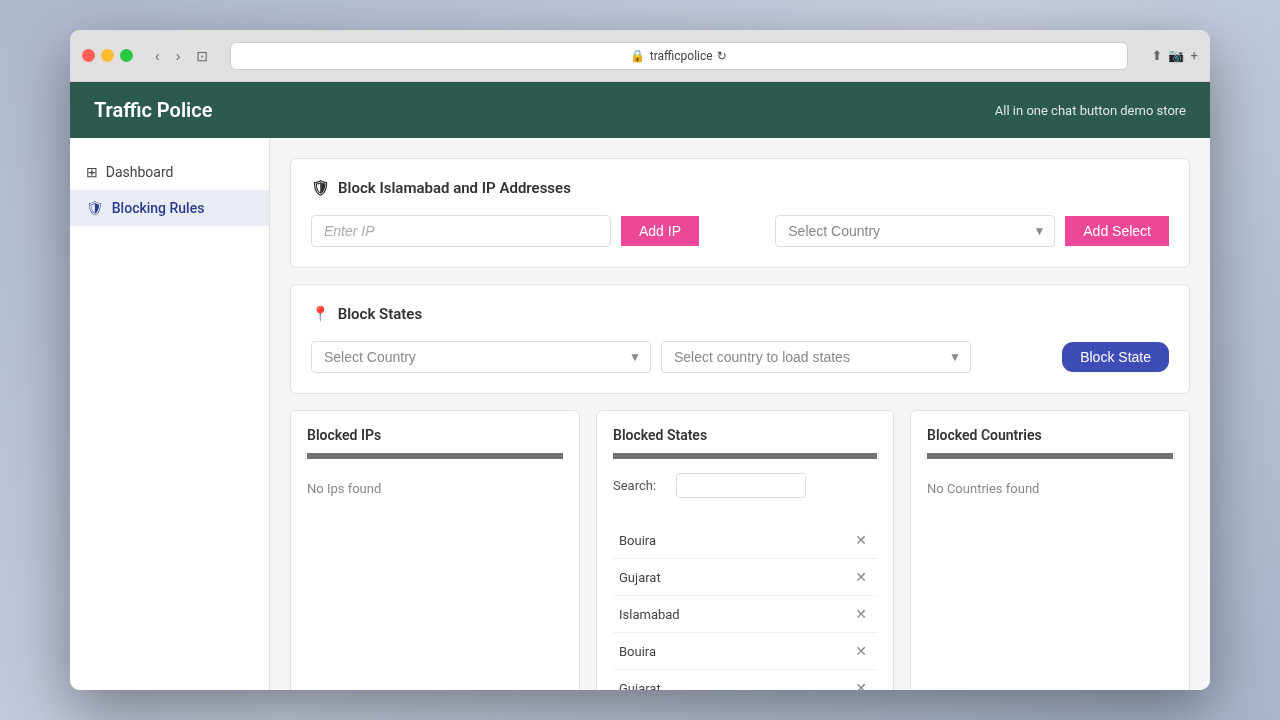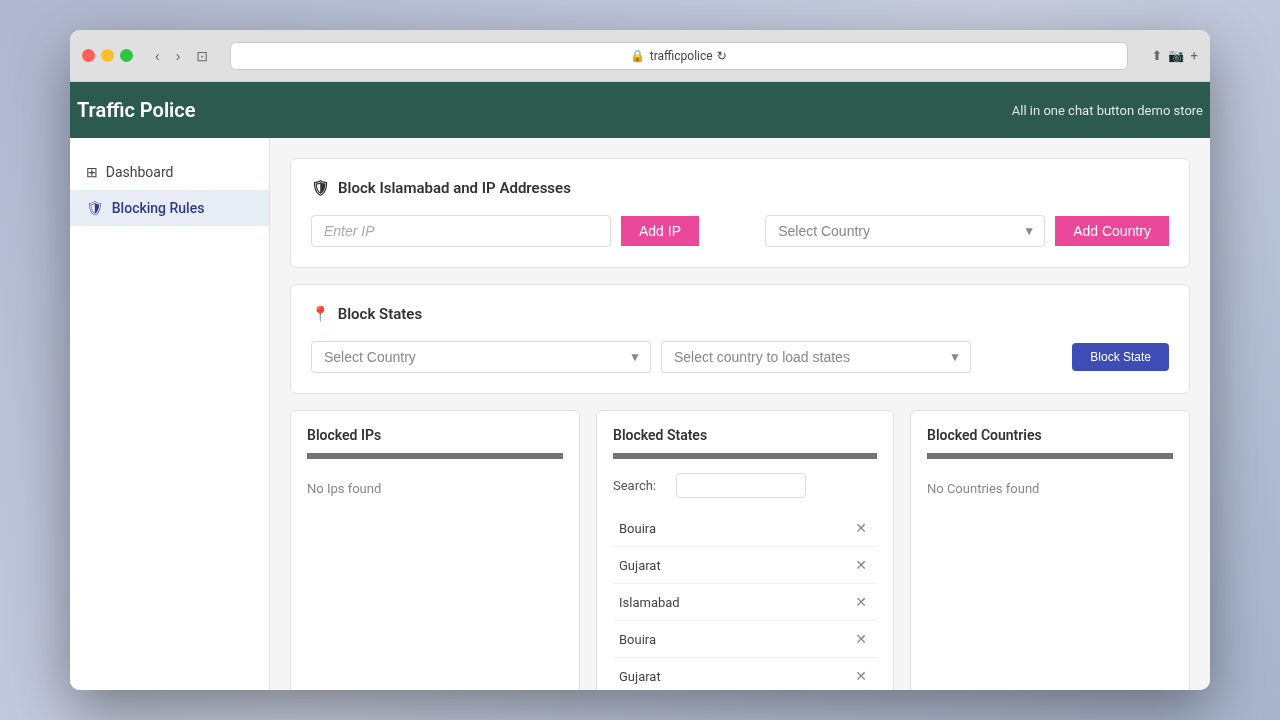--- a/index.html
+++ b/index.html
@@ -67,21 +67,21 @@
       overflow: hidden;
     }
 
     
     .app-header {
       background: #2d5a4e;
       height: 56px;
       display: flex;
       align-items: center;
       justify-content: space-between;
-      padding: 0 7px;
+      padding: 0 24px;
     }
     .app-title {
       color: white;
       font-size: 20px;
       font-weight: 600;
     }
     .store-name {
       color: rgba(255,255,255,0.85);
       font-size: 13px;
       margin-left: 41px;
@@ -202,23 +202,23 @@
       display: flex;
       align-items: center;
       gap: 10px;
     }
     .country-select-lg { width: 340px; }
     .state-select { width: 310px; }
     .btn-block-state {
       background: #3d4db5;
       color: white;
       border: none;
-      border-radius: 4px;
+      border-radius: 11px;
       padding: 7px 18px;
-      font-size: 12px;
+      font-size: 14px;
       cursor: pointer;
       font-weight: 500;
       margin-left: auto;
     }
 
     
     .panels-row {
       display: flex;
       gap: 16px;
       margin-top: 4px;
@@ -244,21 +244,21 @@
       font-size: 13px;
       color: #888;
       padding: 8px 0;
     }
 
     
     .search-row {
       display: flex;
       align-items: center;
       gap: 20px;
-      margin-bottom: 12px;
+      margin-bottom: 24px;
       font-size: 13px;
       color: #555;
     }
     .search-input {
       border: 1px solid #ddd;
       border-radius: 4px;
       padding: 4px 8px;
       font-size: 13px;
       width: 130px;
       outline: none;
@@ -343,21 +343,21 @@
           <div class="input-row">
             <input class="text-input ip-input" type="text" placeholder="Enter IP" style="">
             <button class="btn-primary">Add IP</button>
             <div class="spacer"></div>
             <div class="country-select-wrapper">
               <select class="select-input">
                 <option value="">Select Country</option>
               </select>
               <span class="select-arrow">▼</span>
             </div>
-            <button class="btn-primary">Add Country</button>
+            <button class="btn-primary">Add Select</button>
           </div>
         </div>
 
         <div class="section-card">
           <div class="section-title">
             <span>📍</span>
             <span>Block States</span>
           </div>
           <div class="states-row">
             <div class="country-select-wrapper">

